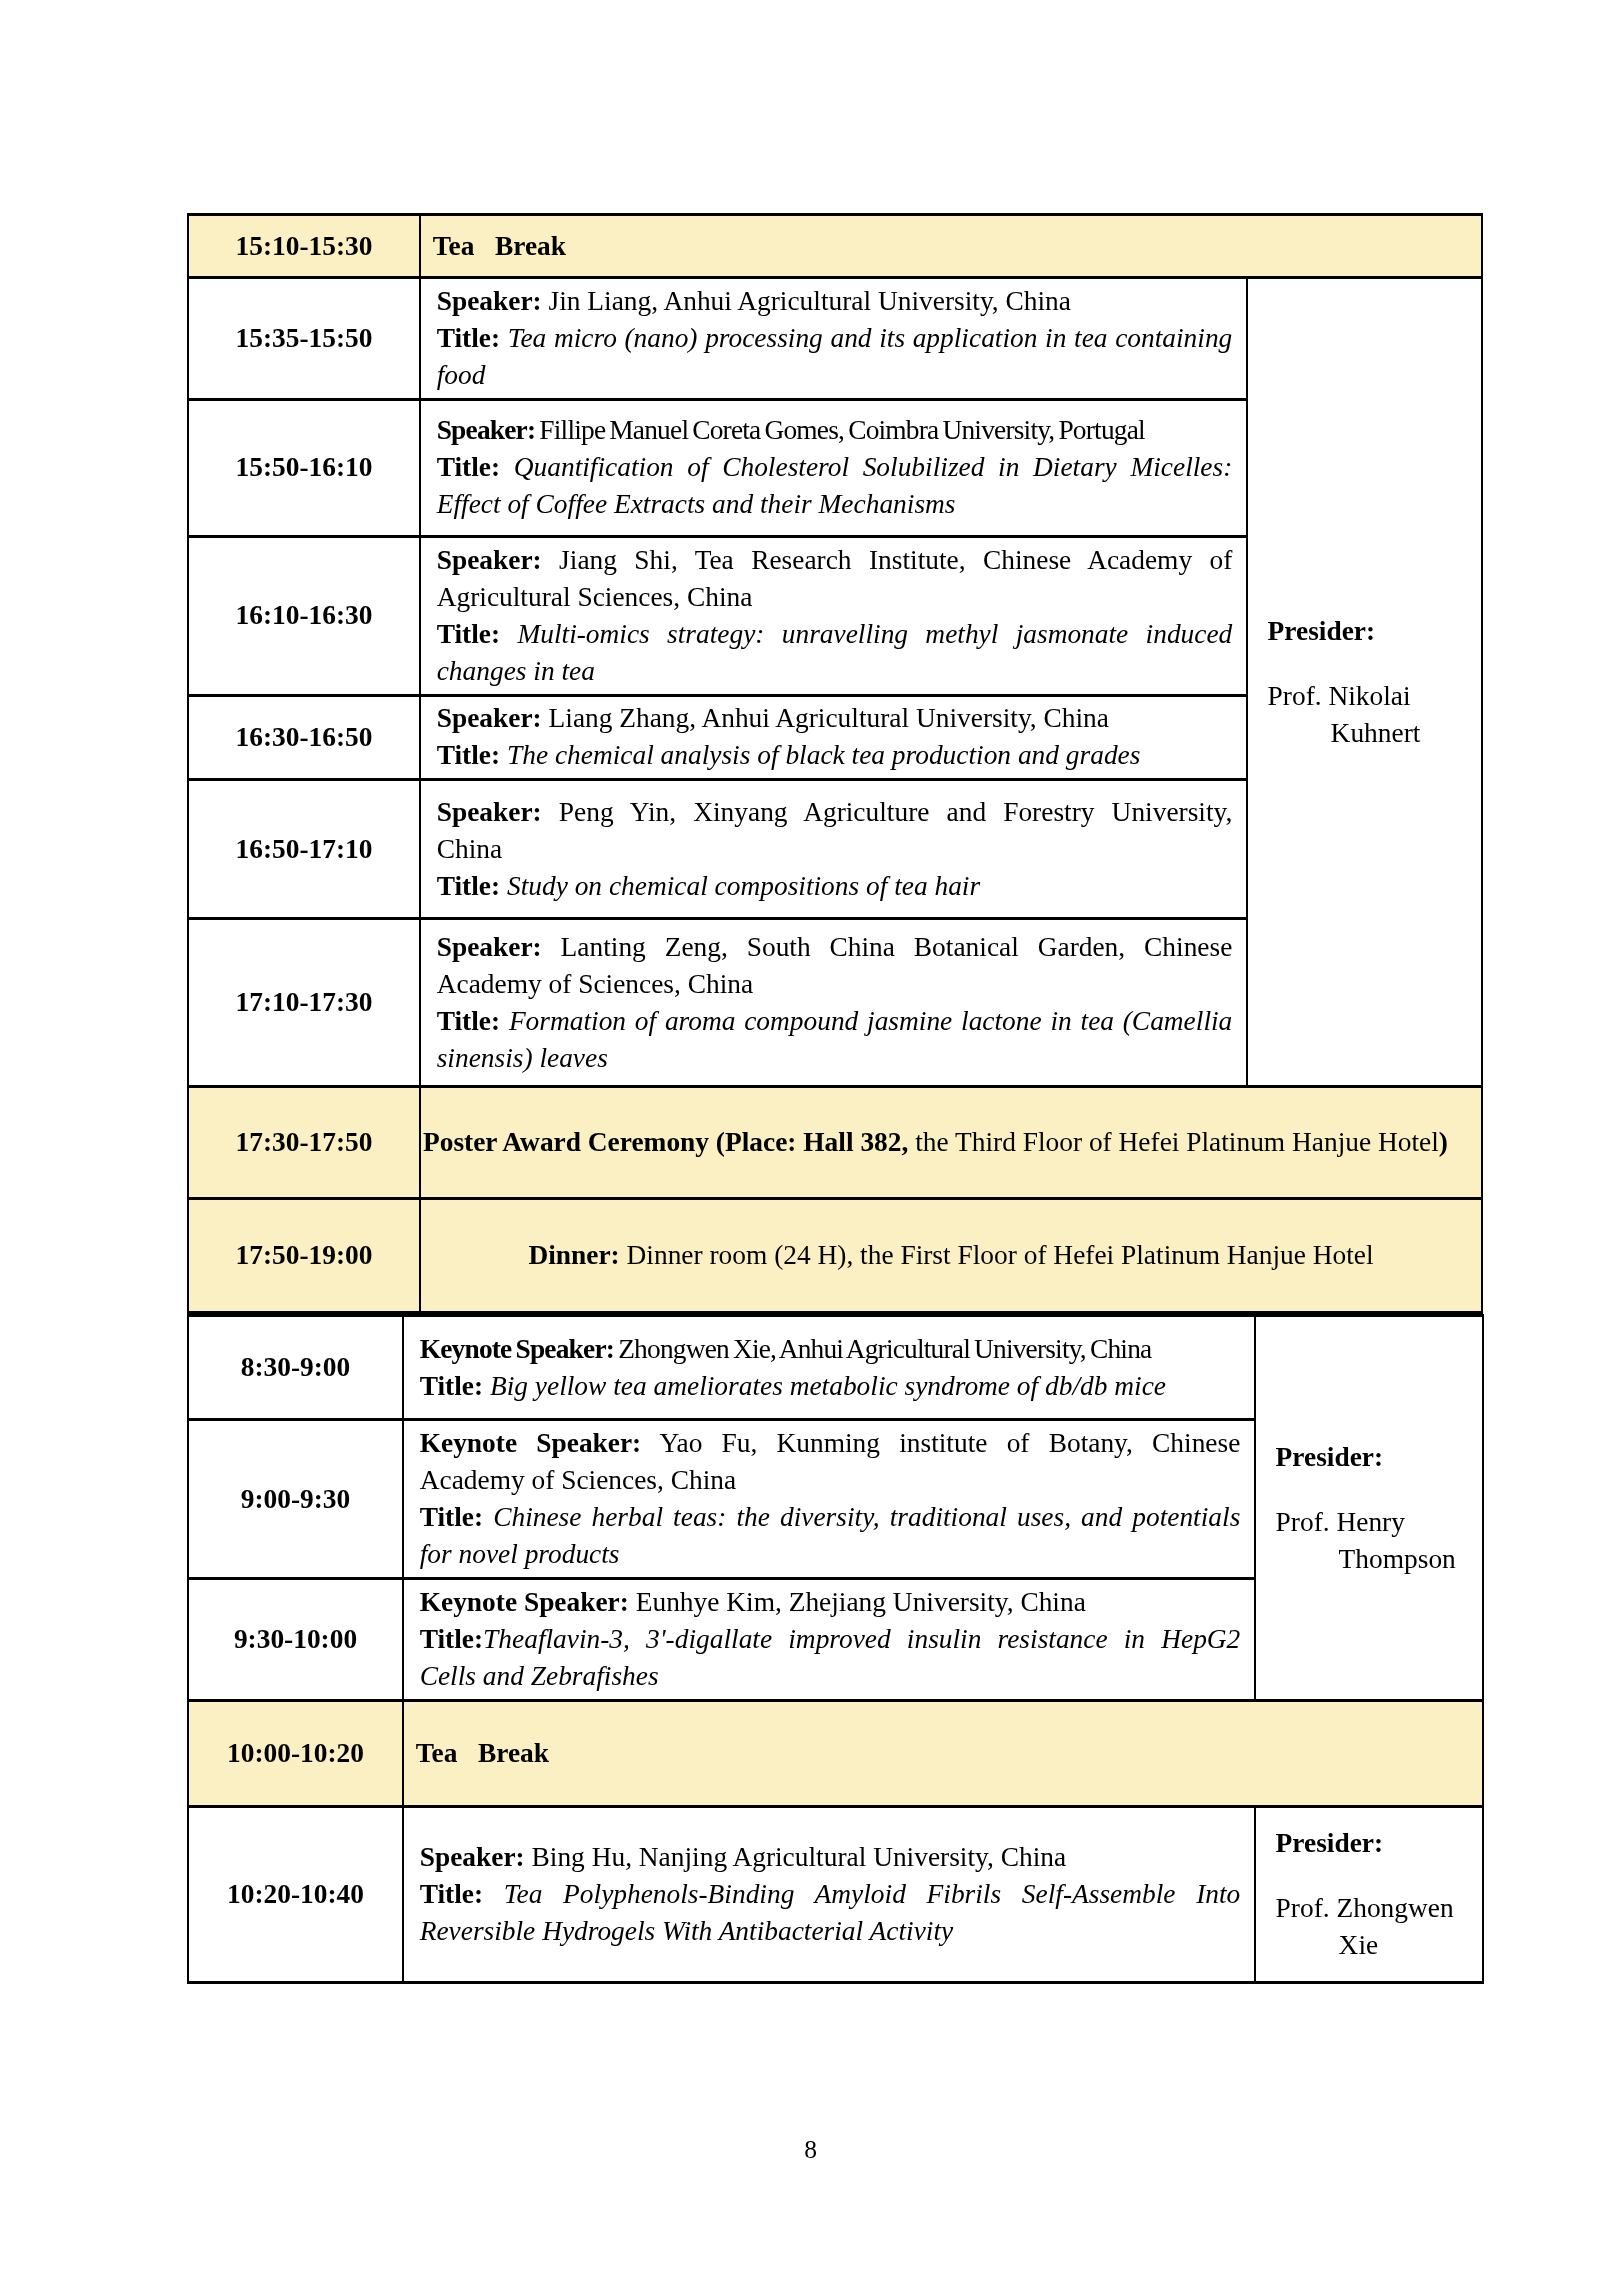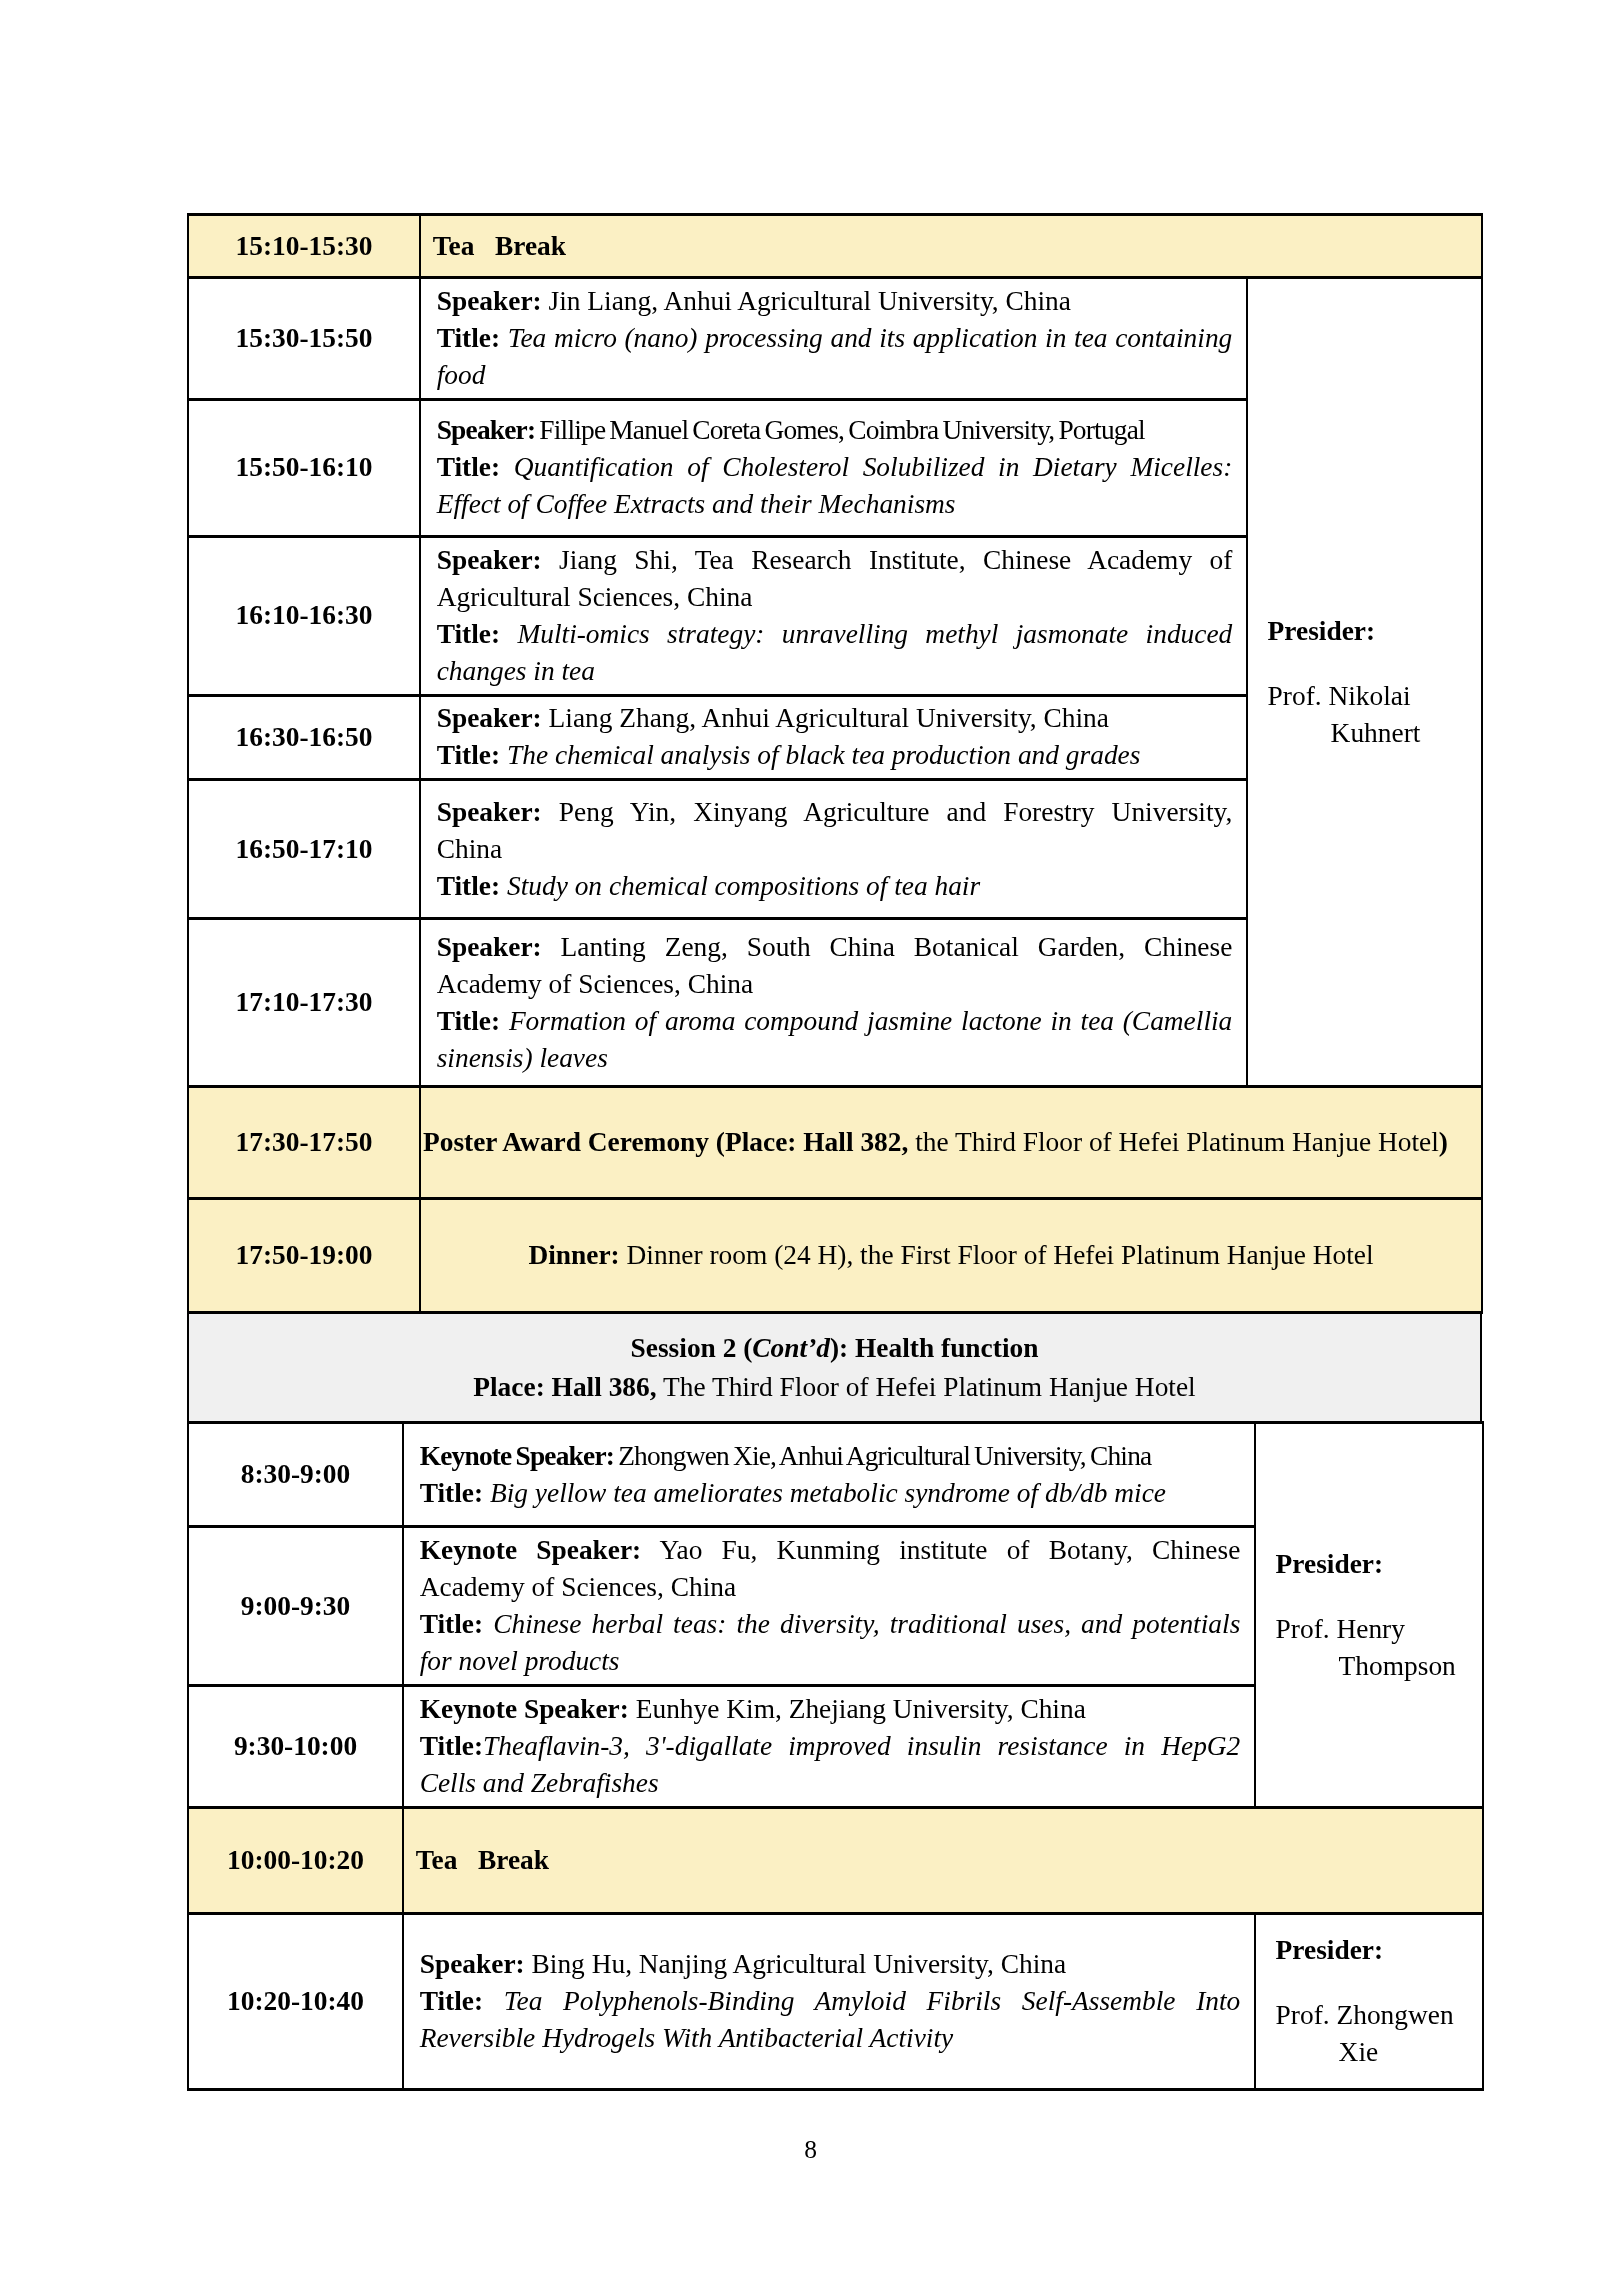--- a/index.html
+++ b/index.html
@@ -52,21 +52,21 @@
         <col style="width:232px">
           <col style="width:827px">
           <col style="width:235px">
       </colgroup>
       <tbody>
           <tr class="hA">
         <td class="time yellow">15:10-15:30</td>
         <td class="teabreak yellow" colspan="2">Tea Break</td>
       </tr>
       <tr class="hB">
-        <td class="time">15:30-15:50</td>
+        <td class="time">15:35-15:50</td>
         <td class="sp">
           <div class="para"><span class="b">Speaker:</span> <span>Jin Liang, Anhui Agricultural University, China</span></div>
           <div class="para"><span class="b">Title:</span> <span class="i">Tea micro (nano) processing and its application in tea containing food</span></div>
         </td>
         <td class="presider-cell" rowspan="6">
           <div class="presider-label">Presider:</div>
           <div class="presider-names">
             <div>Prof. Nikolai</div>
             <div class="ind">Kuhnert</div>
           </div>
@@ -115,28 +115,20 @@
       </tr>
       <tr class="hI">
         <td class="time yellow">17:50-19:00</td>
         <td class="dinner yellow" colspan="2">
           <span class="b">Dinner:</span> <span>Dinner room (24 H), the First Floor of Hefei Platinum Hanjue Hotel</span>
         </td>
       </tr>
     </tbody>
       </table>
 
-    <div class="session-header">
-      <div>
-        <span class="b">Session 2 (</span><span class="bi">Cont’d</span><span class="b">): Health function</span>
-      </div>
-      <div>
-        <span class="b">Place: Hall 386,</span> <span>The Third Floor of Hefei Platinum Hanjue Hotel</span>
-      </div>
-    </div>
 
     <table>
       <colgroup>
         <col style="width:215px">
           <col style="width:852px">
           <col style="width:228px">
       </colgroup>
       <tbody>
           <tr class="hK">
         <td class="time">8:30-9:00</td>

